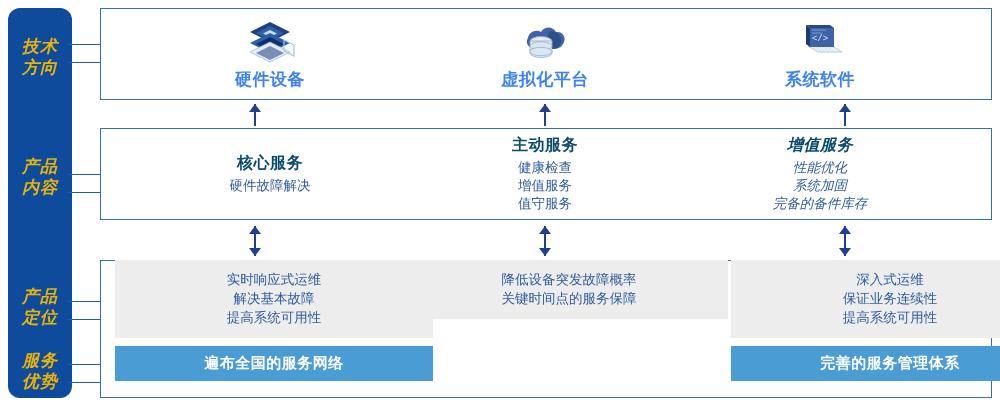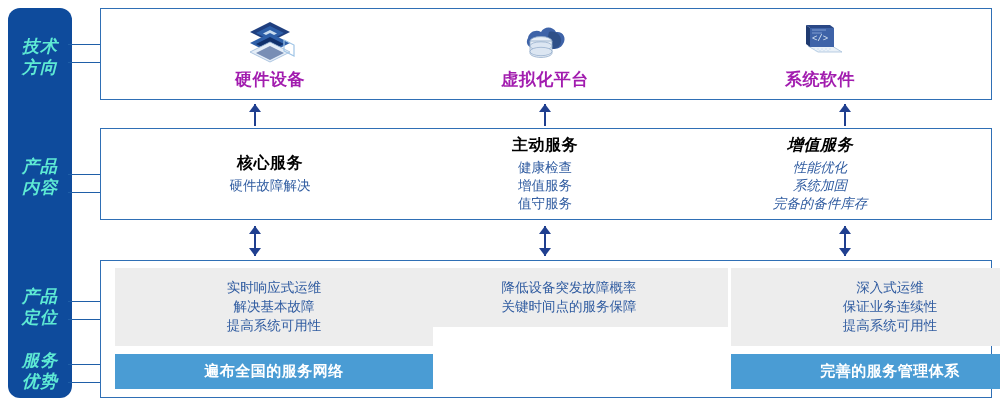--- a/index.html
+++ b/index.html
@@ -13,21 +13,21 @@
 
   
   .rail{
     position:absolute;left:8px;top:8px;width:64px;height:390px;
     background:#0E4B9C;border-radius:12px;
     display:flex;flex-direction:column;
     align-items:center;
   }
   .rail-label{
     position:absolute;left:0;width:64px;
-    color:#5eead4;font-weight:bold;font-size:17px;line-height:21px;
+    color:#eab308;font-weight:bold;font-size:17px;line-height:21px;
     text-align:center;letter-spacing:1px;
     font-style:italic;
   }
   .rail-label span{display:block;}
   #rail-tech{top:28px;}
   #rail-content{top:148px;}
   #rail-position{top:278px;}
   #rail-advantage{top:342px;}
 
   
@@ -61,39 +61,39 @@
 
   
   .tech-col{
     position:absolute;top:8px;height:92px;
     display:flex;flex-direction:column;
     align-items:center;justify-content:center;
   }
   .tech-icon{width:60px;height:48px;display:block;}
   .tech-title{
     margin-top:2px;
-    color:#a21caf;font-weight:bold;font-size:17px;letter-spacing:0.5px;
+    color:#3b82f6;font-weight:bold;font-size:17px;letter-spacing:0.5px;
   }
 
   
   .content-col{
     position:absolute;top:128px;height:92px;
     display:flex;flex-direction:column;
     align-items:center;justify-content:center;
   }
   .content-title{
-    color:#000000;font-weight:bold;font-size:16px;margin-bottom:3px;
+    color:#0c4a6e;font-weight:bold;font-size:16px;margin-bottom:3px;
     letter-spacing:0.5px;
   }
   .content-line{
     color:#2F5BA0;font-size:13.5px;line-height:18px;
   }
 
   
-  .bottom-col{position:absolute;top:268px;width:318px;font-family:Liberation Serif, serif;}
+  .bottom-col{position:absolute;top:260px;width:318px;font-family:Liberation Serif, serif;}
   .gray-box{
     background:#EDEDED;
     padding:10px 6px 11px;
     text-align:center;
     box-sizing:border-box;
   }
   .gray-line{
     color:#2F5BA0;font-size:13.5px;line-height:19px;
   }
   .blue-bar{

